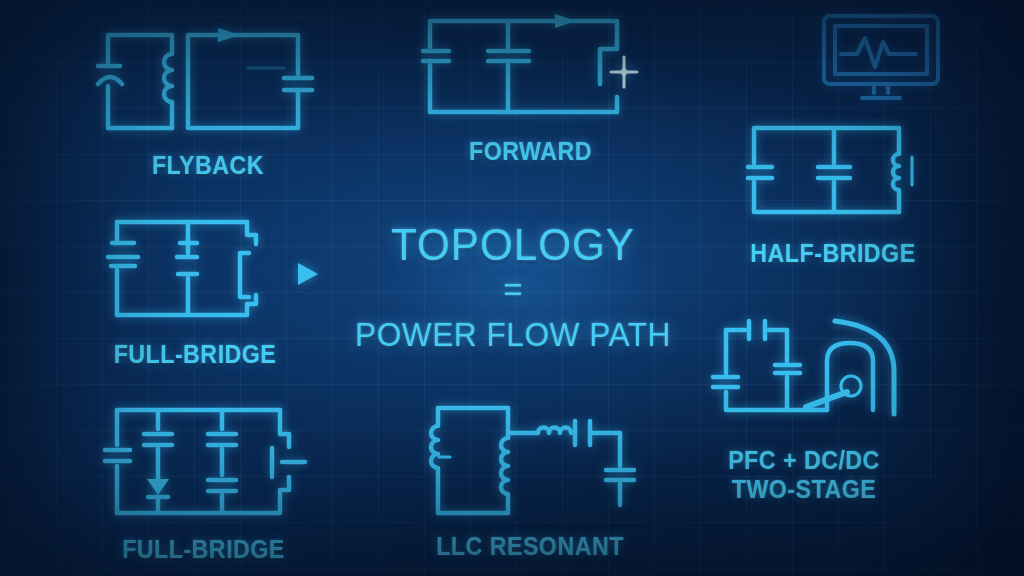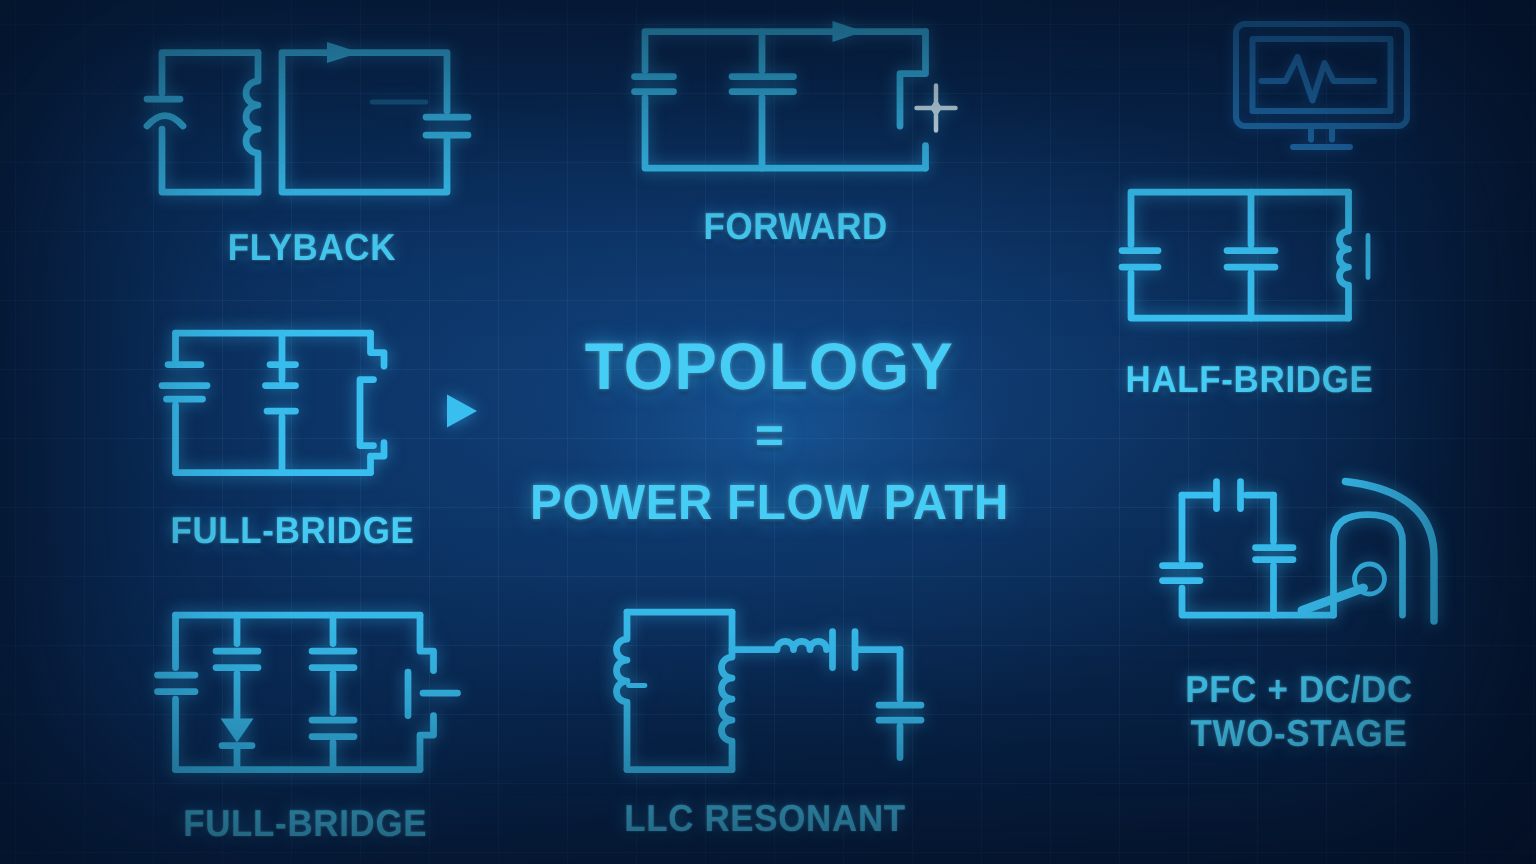--- a/index.html
+++ b/index.html
@@ -43,21 +43,21 @@
     position:absolute;text-align:center;
     color:var(--label-text,#45cdf5);
     font-weight:bold;font-size:25px;letter-spacing:0.5px;
     transform:scaleX(0.93);transform-origin:center;
     text-shadow:0 0 10px rgba(60,200,255,0.5),0 0 2px rgba(140,225,255,0.45),0 2px 3px rgba(0,10,30,0.55);
     white-space:nowrap;
   }
   .clabel.two-line{line-height:29px;}
   .title-block{
     position:absolute;left:308px;top:220px;width:410px;text-align:center;
-    color:var(--label-text,#45cdf5);font-weight:bold;
+    color:var(--label-text,#45cdf5);font-weight:normal;
     text-shadow:0 0 14px rgba(60,200,255,0.55),0 0 3px rgba(150,230,255,0.5),0 2px 4px rgba(0,10,30,0.55);
   }
   .title-line1{font-size:44px;letter-spacing:1px;transform:scaleX(0.96);}
   .title-line2{font-size:33px;margin-top:1px;}
   .title-line3{font-size:33px;margin-top:7px;letter-spacing:0.5px;transform:scaleX(0.96);}
 </style>
 </head>
 <body>
 
 <div class="bg-base"></div>
@@ -134,21 +134,21 @@
   </svg>
   <div class="clabel" style="left:-8px;top:127px;width:200px;">FULL-BRIDGE</div>
 </div>
 
 <div class="title-block">
   <div class="title-line1">TOPOLOGY</div>
   <div class="title-line2">=</div>
   <div class="title-line3">POWER FLOW PATH</div>
 </div>
 
-<div class="panel" style="left:766px;top:316px;width:200px;height:102px;">
+<div class="panel" style="left:704px;top:316px;width:200px;height:102px;">
   <svg class="circuit" width="200" height="102" viewBox="0 0 200 102">
     <path class="st" d="M22 14 H41 M45 5 V23 M61 5 V23 M65 14 H83"></path>
     <path class="st" d="M22 14 V57 M9 61 H34 M9 71 H34 M22 76 V94 M22 94 H123"></path>
     <path class="st" d="M83 14 V45 M71 49 H96 M71 57 H96 M83 61 V94"></path>
     <path class="st" d="M123 94 V45 Q123 27 146 27 Q169 27 169 45 V94"></path>
     <circle class="st thin" cx="147" cy="70" r="10"></circle>
     <path class="st" style="stroke-width:6;" d="M102 91 L143 76"></path>
     <path class="st" style="stroke-width:5;" d="M131 5 Q190 12 190 55 V98"></path>
   </svg>
   <div class="clabel two-line" style="left:-10px;top:130px;width:220px;">
@@ -162,21 +162,21 @@
     <path class="st" d="M16 7 H179 M16 110 H179"></path>
     <path class="st" d="M16 7 V42 M4 47 H29 M4 58 H29 M16 63 V110"></path>
     <path class="st" d="M57 7 V26 M43 31 H71 M43 42 H71 M57 46 V76 M47 94 H67 M57 94 V110"></path>
     <polygon class="fl" points="46,76 68,76 57,92"></polygon>
     <path class="st" d="M121 7 V26 M107 31 H135 M107 42 H135 M121 46 V72 M107 77 H135 M107 88 H135 M121 92 V110"></path>
     <path class="st" d="M179 7 V31 M179 31 H188 V44 M171 45 V74 M181 59 H204 M188 74 V87 H179 M179 87 V110"></path>
   </svg>
   <div class="clabel" style="left:0;top:132px;width:205px;">FULL-BRIDGE</div>
 </div>
 
-<div class="panel" style="left:400px;top:402px;width:220px;height:114px;">
+<div class="panel" style="left:420px;top:402px;width:220px;height:114px;">
   <svg class="circuit" width="220" height="114" viewBox="0 0 220 114">
     <path class="st" d="M18 6 H88 M18 111 H88"></path>
     <path class="st" d="M18 6 V24 A7 7 0 0 0 18 38 A7 7 0 0 0 18 52 A7 7 0 0 0 18 66 V111"></path>
     <path class="st thin" d="M19 55 H30"></path>
     <path class="st" d="M88 6 V36 A7 7 0 0 0 88 50 A7 7 0 0 0 88 64 A7 7 0 0 0 88 78 A7 7 0 0 0 88 92 V111"></path>
     <path class="st" d="M88 31 H118 A5.5 5.5 0 0 1 129 31 A5.5 5.5 0 0 1 140 31 A5.5 5.5 0 0 1 151 31"></path>
     <path class="st" d="M155 19 V43 M170 19 V43 M170 31 H200"></path>
     <path class="st" d="M200 31 V64 M186 68 H214 M186 78 H214 M200 82 V103"></path>
   </svg>
   <div class="clabel" style="left:0;top:130px;width:220px;">LLC RESONANT</div>

